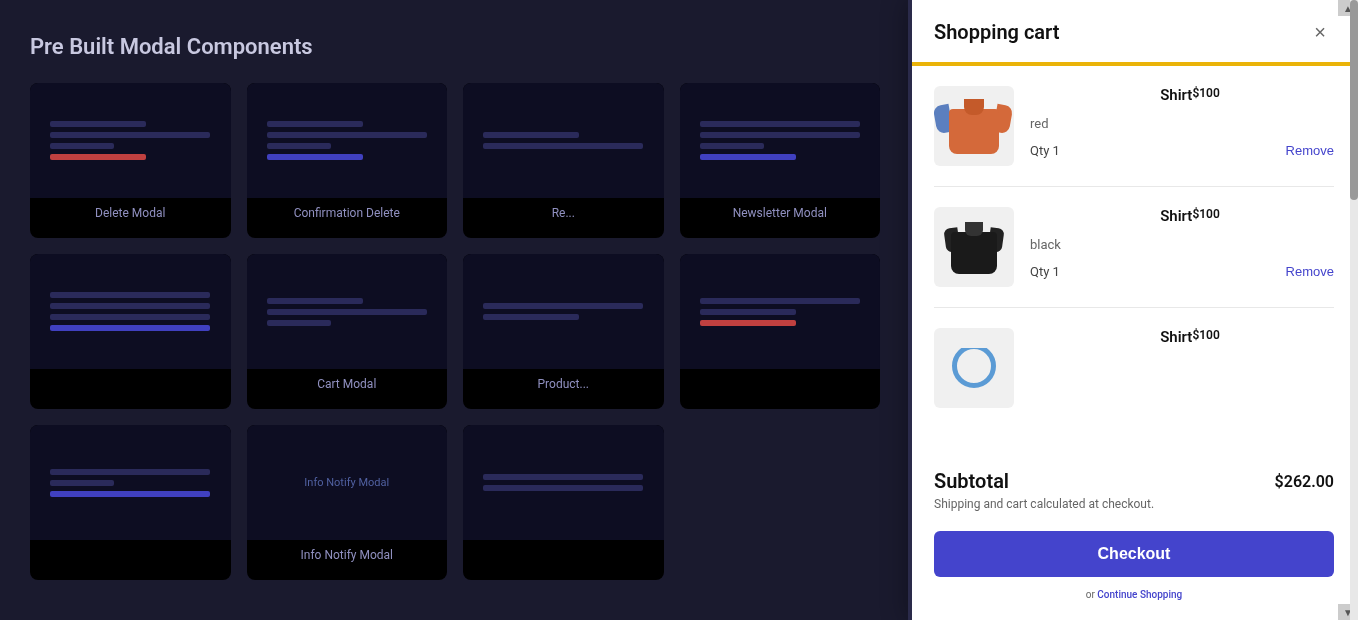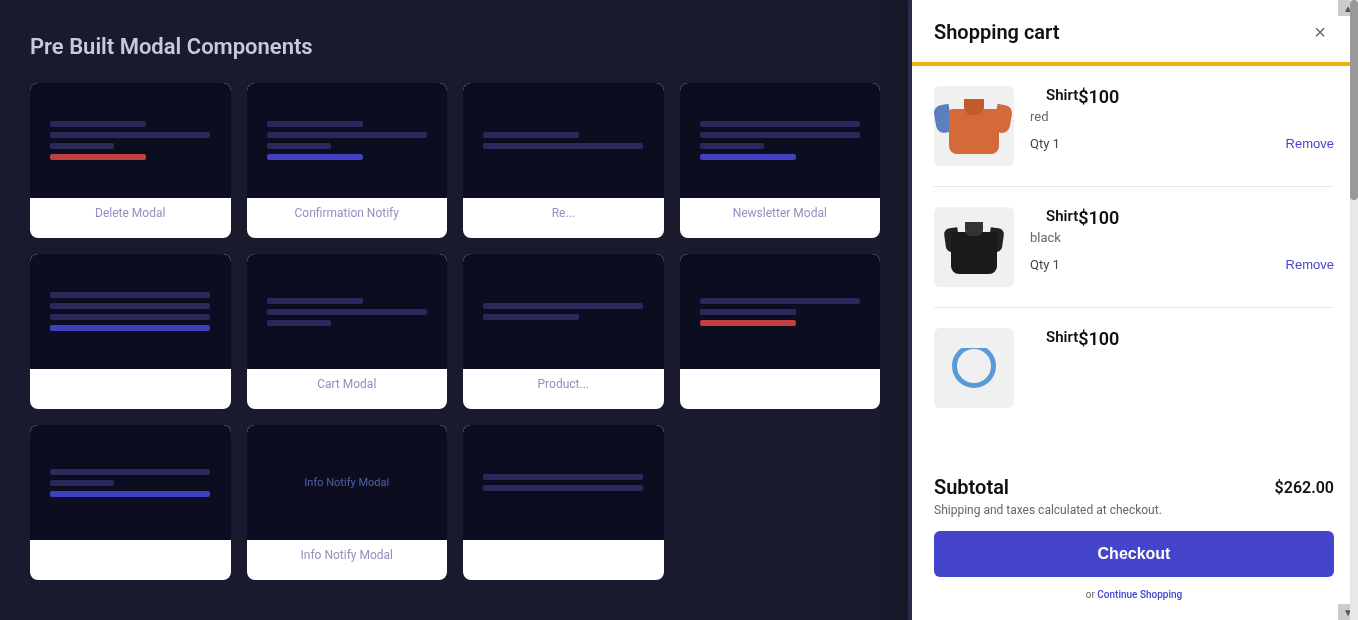--- a/index.html
+++ b/index.html
@@ -29,21 +29,21 @@
       margin-bottom: 24px;
     }
 
     .modal-grid {
       display: grid;
       grid-template-columns: repeat(4, 1fr);
       gap: 16px;
     }
 
     .modal-card {
-      background: #ffffff;
+      background: #000000;
       border-radius: 8px;
       overflow: hidden;
       height: 155px;
     }
 
     .modal-card-inner {
       width: 100%;
       height: 115px;
       background: #0d0d22;
       display: flex;
@@ -263,40 +263,40 @@
 
     .item-details {
       flex: 1;
       display: flex;
       flex-direction: column;
     }
 
     .item-row {
       display: flex;
       align-items: flex-start;
-      justify-content: flex-start;
+      justify-content: center;
       margin-left: 16px;
     }
 
     .item-name {
       font-size: 15px;
       font-weight: 600;
       color: #111;
     }
 
     .item-price {
-      font-size: 18px;
+      font-size: 12px;
       font-weight: 600;
       color: #111;
     }
 
     .item-color {
       font-size: 13px;
       color: #666;
-      margin-top: 2px;
+      margin-top: 12px;
     }
 
     .item-qty-row {
       display: flex;
       align-items: center;
       justify-content: space-between;
       margin-top: 12px;
     }
 
     .item-qty {
@@ -376,20 +376,21 @@
       width: 100%;
       padding: 14px;
       background: #4444cc;
       color: #fff;
       border: none;
       border-radius: 6px;
       font-size: 16px;
       font-weight: 600;
       cursor: pointer;
       margin-bottom: 12px;
+      margin-top: 6px;
     }
 
     .continue-shopping-row {
       text-align: center;
       font-size: 10px;
       color: #666;
     }
 
     .continue-link {
       color: #4444cc;
@@ -437,21 +438,21 @@
 
     <div class="modal-card">
       <div class="modal-card-inner">
         <div class="mock-ui">
           <div class="mock-bar short"></div>
           <div class="mock-bar full"></div>
           <div class="mock-bar shorter"></div>
           <div class="mock-bar accent short"></div>
         </div>
       </div>
-      <div class="modal-card-label">Confirmation Notify</div>
+      <div class="modal-card-label">Confirmation Delete</div>
     </div>
 
 
     <div class="modal-card">
       <div class="modal-card-inner">
         <div class="mock-ui">
           <div class="mock-bar short"></div>
           <div class="mock-bar full"></div>
         </div>
       </div>
@@ -613,21 +614,21 @@
       </div>
     </div>
 
   </div>
 
   <div class="cart-footer">
     <div class="subtotal-row">
       <span class="subtotal-label">Subtotal</span>
       <span class="subtotal-value">$262.00</span>
     </div>
-    <div class="shipping-note">Shipping and taxes calculated at checkout.</div>
+    <div class="shipping-note">Shipping and cart calculated at checkout.</div>
     <button class="checkout-btn">Checkout</button>
     <div class="continue-shopping-row">
       <span>or</span>
       <span> </span>
       <a class="continue-link">Continue Shopping</a>
     </div>
   </div>
 
   <div class="scroll-arrow top">▲</div>
   <div class="scroll-arrow bottom">▼</div>

